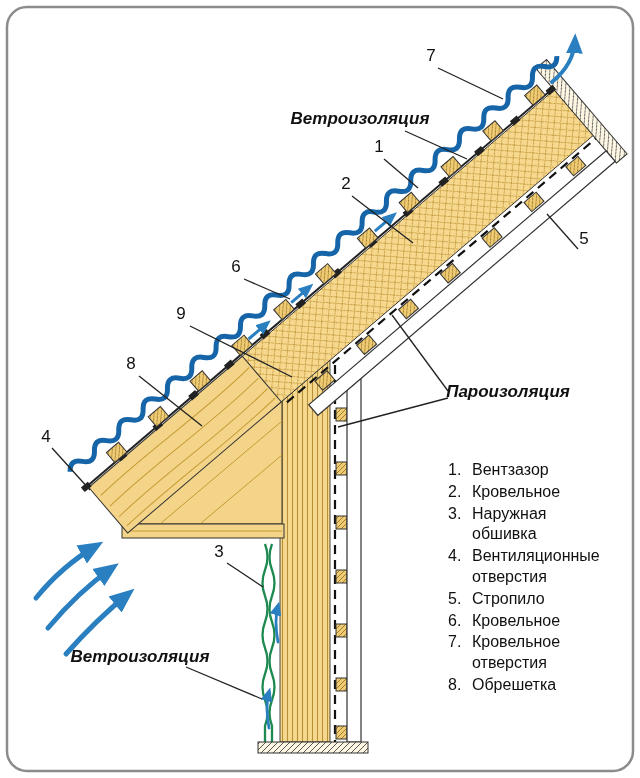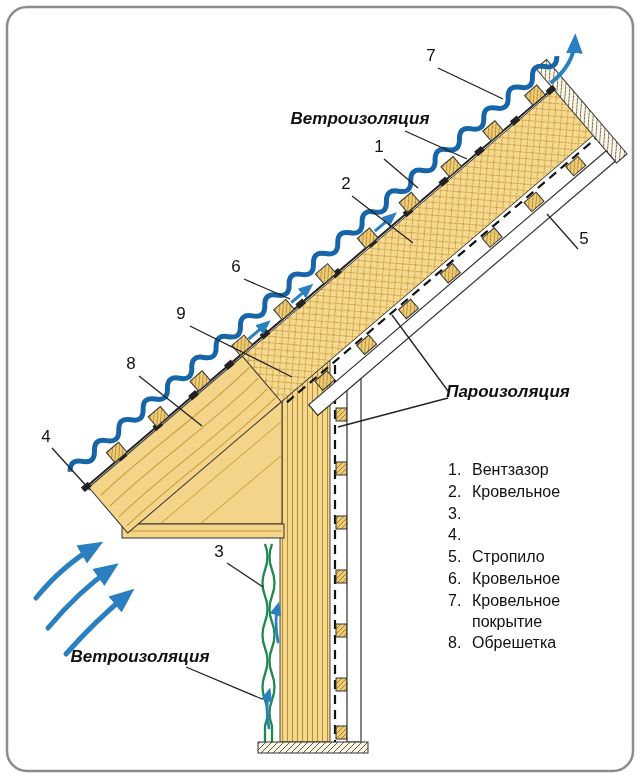--- a/index.html
+++ b/index.html
@@ -186,34 +186,36 @@
   <div class="legend-item">
     <span class="legend-num">1.</span>
     <span class="legend-text">Вентзазор</span>
   </div>
   <div class="legend-item">
     <span class="legend-num">2.</span>
     <span class="legend-text">Кровельное</span>
   </div>
   <div class="legend-item">
     <span class="legend-num">3.</span>
+    <span class="legend-text">Наружная обшивка</span>
   </div>
   <div class="legend-item">
     <span class="legend-num">4.</span>
+    <span class="legend-text">Вентиляционные отверстия</span>
   </div>
   <div class="legend-item">
     <span class="legend-num">5.</span>
     <span class="legend-text">Стропило</span>
   </div>
   <div class="legend-item">
     <span class="legend-num">6.</span>
     <span class="legend-text">Кровельное</span>
   </div>
   <div class="legend-item">
     <span class="legend-num">7.</span>
-    <span class="legend-text">Кровельное покрытие</span>
+    <span class="legend-text">Кровельное отверстия</span>
   </div>
   <div class="legend-item">
     <span class="legend-num">8.</span>
     <span class="legend-text">Обрешетка</span>
   </div>
 </div>
 </div>
 
 </body></html>

